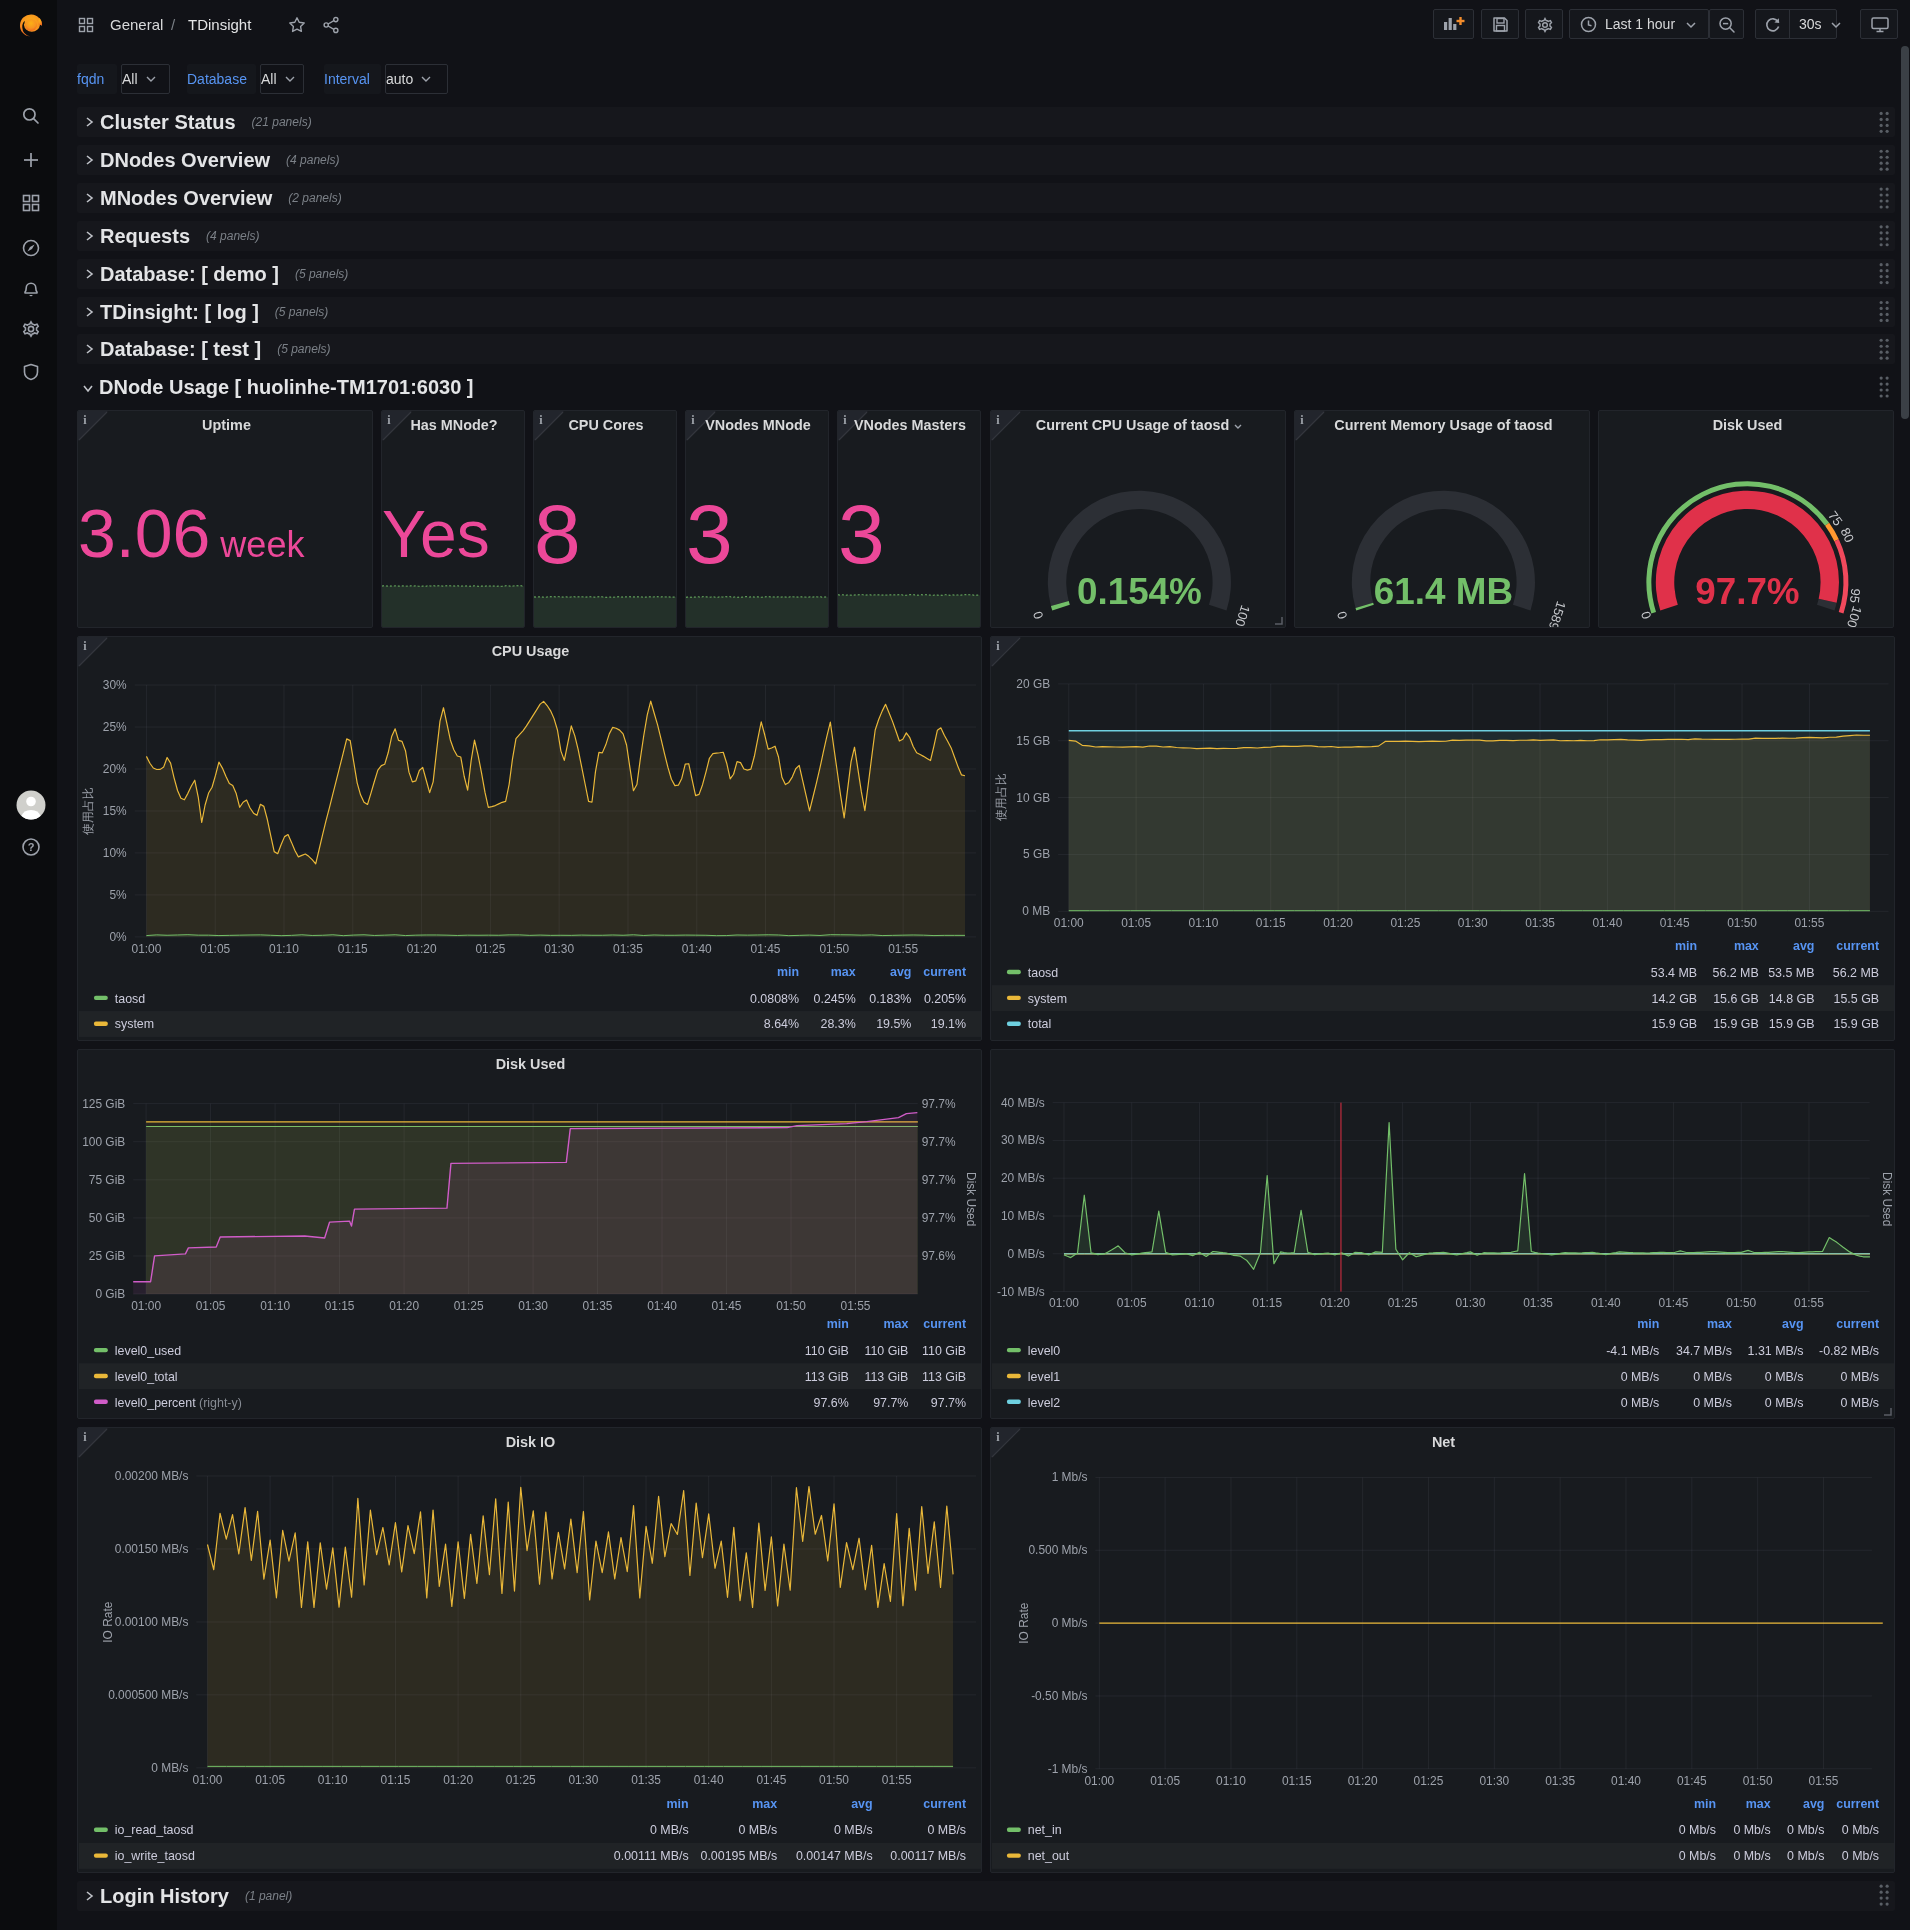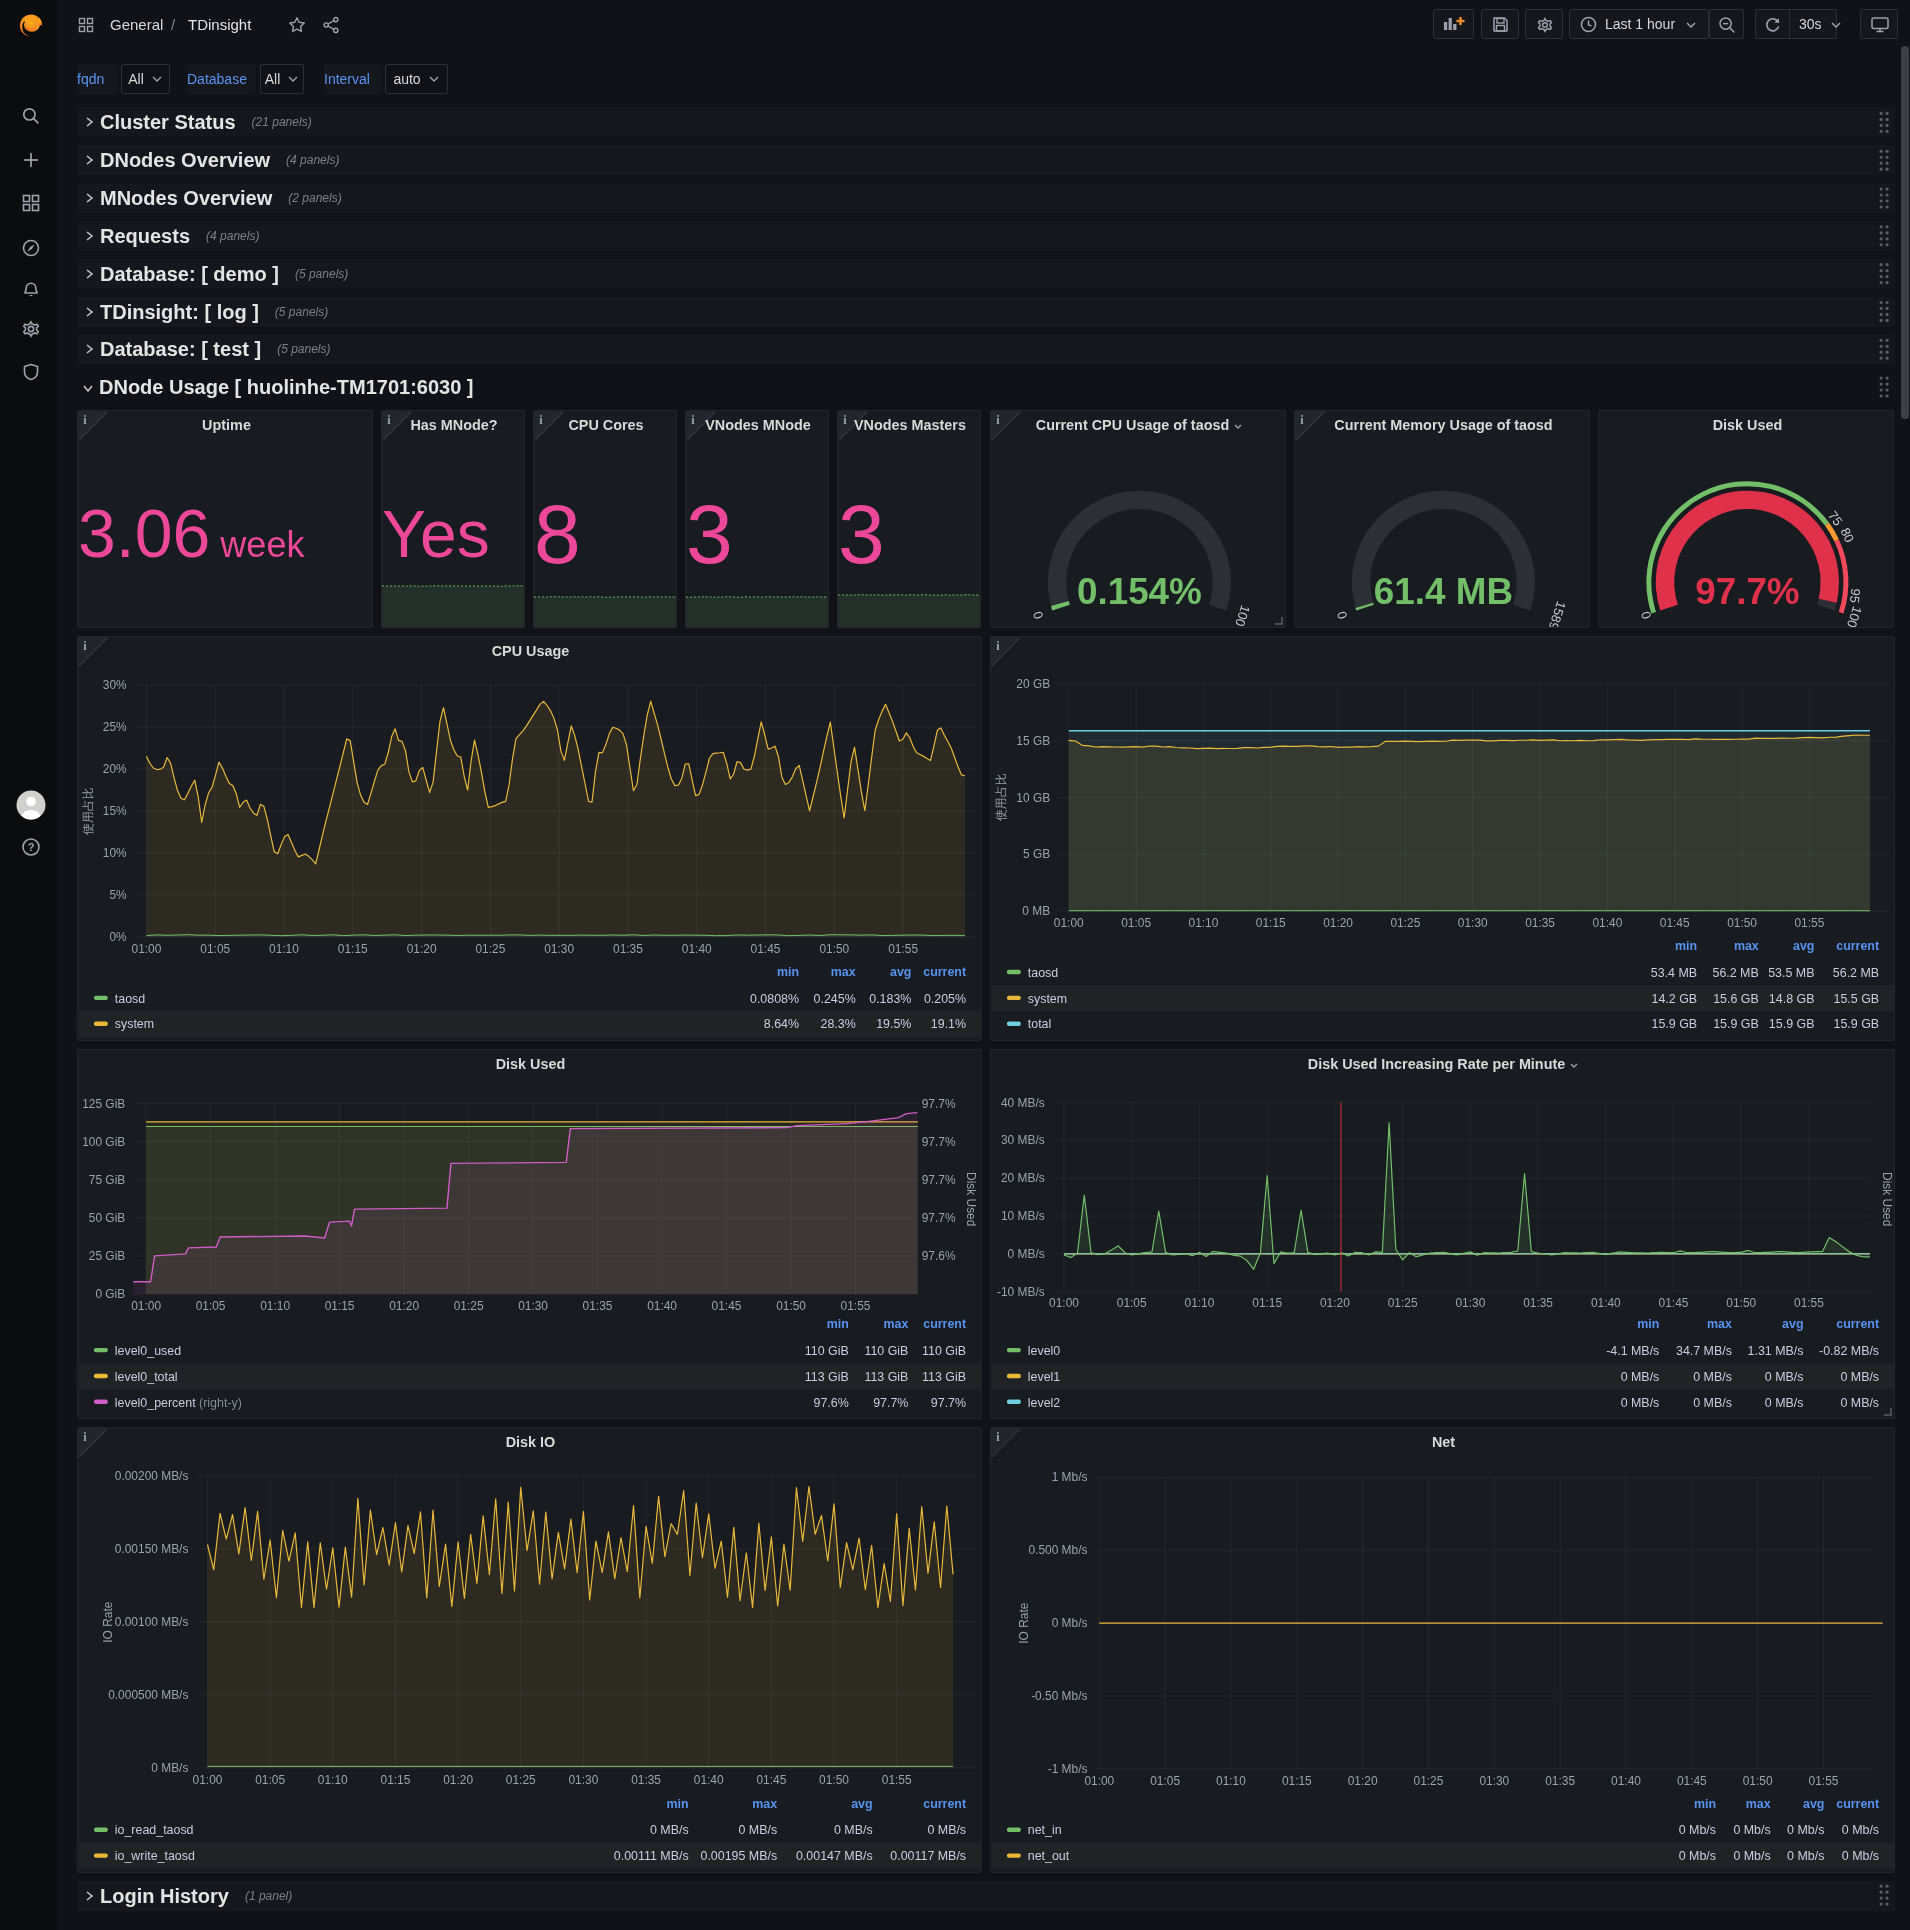--- a/index.html
+++ b/index.html
@@ -1,20 +1,20 @@
 <!DOCTYPE html>
 <html><head><meta charset="utf-8"><style>
 *{margin:0;padding:0;box-sizing:border-box}
 html,body{width:1910px;height:1930px;background:#111217;font-family:"Liberation Sans",sans-serif;overflow:hidden;position:relative}
 .abs{position:absolute}
 #side{position:absolute;left:0;top:0;width:57px;height:1930px;background:#0b0c0e}
 #nav{position:absolute;left:0;top:0;width:1910px;height:48px}
 .nbtn{position:absolute;top:9px;height:30px;background:#15171c;border:1px solid #2c2f36;border-radius:2px;color:#d8d9da;font-size:14px;white-space:nowrap}
 .vlabel{position:absolute;top:64px;height:30px;background:#15171c;border-radius:2px;color:#5794F2;font-size:14px;font-weight:500;text-align:left;line-height:30px}
-.vval{position:absolute;top:64px;height:30px;background:#111217;border:1px solid #2c2f36;border-radius:2px;color:#d8d9da;font-size:14px;text-align:center;line-height:28px}
+.vval{position:absolute;top:64px;height:30px;background:#111217;border:1px solid #2c2f36;border-radius:2px;color:#d8d9da;font-size:14px;text-align:left;line-height:28px}
 .rowh{position:absolute;left:77px;width:1818px;height:30px;background:#16171c;border-radius:2px;white-space:nowrap}
 .rowe{position:absolute;left:77px;width:1818px;height:30px;white-space:nowrap}
 .rt{color:#e3e4e6;font-size:20px;font-weight:bold;vertical-align:top;line-height:30px}
 .rp{color:#7b8087;font-size:12px;font-style:italic;vertical-align:top;line-height:30px;margin-left:16px}
 .panel{position:absolute;background:#181b1f;border:1px solid #22252b;border-radius:2px;overflow:hidden}
 .ptitle{position:absolute;z-index:6;top:0;height:28px;line-height:28px;text-align:center;color:#d8d9da;font-size:14.4px;font-weight:bold;white-space:nowrap}
 .icorner{position:absolute;left:0;top:0;z-index:5}
 .statval{position:absolute;color:#ec4899;font-weight:400}
 </style></head>
 <body>
@@ -578,23 +578,20 @@
       <text x="835" y="332.5" fill="#ccccdc" font-size="12.5" text-anchor="end">113 GiB</text>
       <text x="893" y="332.5" fill="#ccccdc" font-size="12.5" text-anchor="end">113 GiB</text>
       <rect x="16" y="351.5" width="14" height="4.5" rx="2" fill="#D05CC8"></rect>
       <text x="37" y="358.5" fill="#ccccdc" font-size="12.5">level0_percent <tspan fill="#868b93">(right-y)</tspan></text>
       <text x="775" y="358.5" fill="#ccccdc" font-size="12.5" text-anchor="end">97.6%</text>
       <text x="835" y="358.5" fill="#ccccdc" font-size="12.5" text-anchor="end">97.7%</text>
       <text x="893" y="358.5" fill="#ccccdc" font-size="12.5" text-anchor="end">97.7%</text>
     </svg>
   </div>
 <div class="panel" style="left:990px;top:1049px;width:905px;height:370px">
-    <div class="ptitle" style="width:905px">Disk Used Increasing Rate per Minute<svg width="10" height="8" style="margin-left:4px" viewBox="0 0 10 8">
-        <polyline points="2,3 5,6 8,3" stroke="#9da2ab" stroke-width="1.4" fill="none"></polyline>
-      </svg></div>
     <svg style="position:absolute;left:0;top:0" width="905" height="370" viewBox="0 0 910 372">
       <line x1="62" y1="242.9" x2="883.5" y2="242.9" stroke="rgba(204,204,220,0.075)"></line>
       <text x="54" y="246.9" fill="#9da2ab" font-size="12" text-anchor="end">-10 MB/s</text>
       <line x1="62" y1="204.9" x2="883.5" y2="204.9" stroke="rgba(204,204,220,0.075)"></line>
       <text x="54" y="208.9" fill="#9da2ab" font-size="12" text-anchor="end">0 MB/s</text>
       <line x1="62" y1="166.9" x2="883.5" y2="166.9" stroke="rgba(204,204,220,0.075)"></line>
       <text x="54" y="170.9" fill="#9da2ab" font-size="12" text-anchor="end">10 MB/s</text>
       <line x1="62" y1="128.9" x2="883.5" y2="128.9" stroke="rgba(204,204,220,0.075)"></line>
       <text x="54" y="132.9" fill="#9da2ab" font-size="12" text-anchor="end">20 MB/s</text>
       <line x1="62" y1="90.9" x2="883.5" y2="90.9" stroke="rgba(204,204,220,0.075)"></line>

